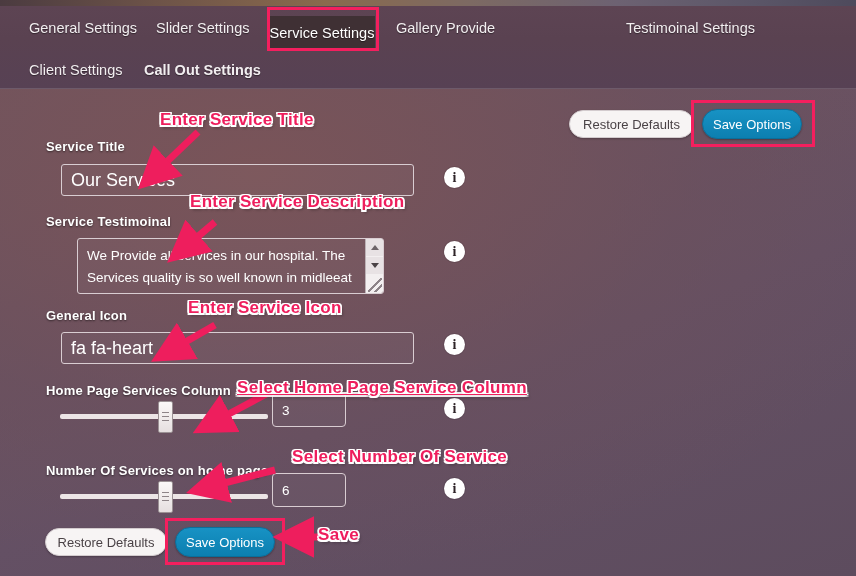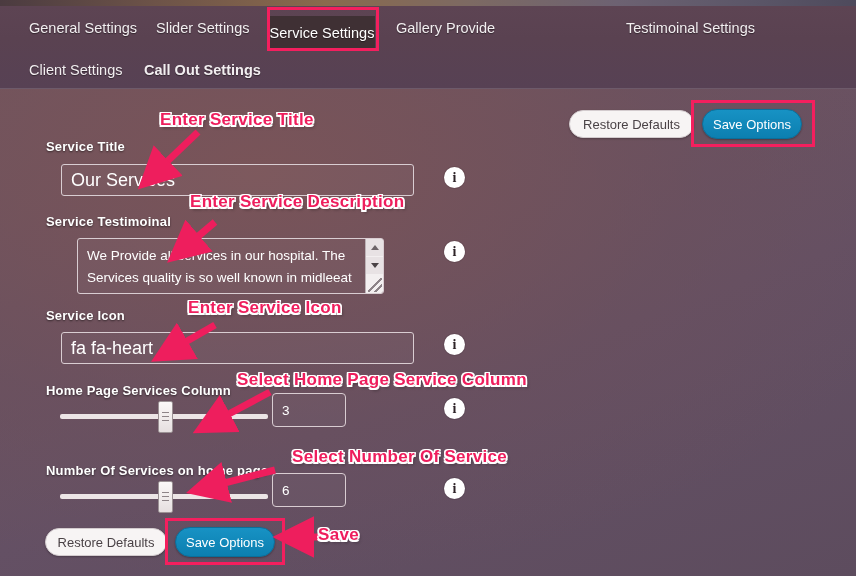--- a/index.html
+++ b/index.html
@@ -191,21 +191,21 @@
             <i></i>
           </div>
         <div class="sb-arrow down">
             <i></i>
           </div>
         <div class="resize-grip"></div>
       </div>
     </div>
     <div class="info" style="left:444px;top:153px;">i</div>
 
-    <div class="label" style="left:46px;top:220px;">Service Icon</div>
+    <div class="label" style="left:46px;top:220px;">General Icon</div>
     <input class="field" style="left: 61px; top: 244px; width: 353px; height: 32px;" value="fa fa-heart">
     <div class="info" style="left:444px;top:246px;">i</div>
 
     <div class="label" style="left:46px;top:295px;">Home Page Services Column</div>
     <div class="slider" style="left:60px;top:318px;width:208px;">
       <div class="track"></div>
       <div class="handle" id="hpsc-handle" style="left: 98px;">
           <span></span>
           <span></span>
           <span></span>
@@ -241,17 +241,17 @@
     <line x1="215" y1="222" x2="182" y2="250" stroke="#ee1e5d" stroke-width="7" marker-end="url(#ah)"></line>
     <line x1="215" y1="325" x2="168" y2="352" stroke="#ee1e5d" stroke-width="7" marker-end="url(#ah)"></line>
     <line x1="270" y1="392" x2="210" y2="424" stroke="#ee1e5d" stroke-width="7" marker-end="url(#ah)"></line>
     <line x1="275" y1="470" x2="205" y2="488" stroke="#ee1e5d" stroke-width="7" marker-end="url(#ah)"></line>
     <line x1="320" y1="537" x2="292" y2="537" stroke="#ee1e5d" stroke-width="7" marker-end="url(#ah)"></line>
   </svg>
 
   <div class="anno" style="left:160px;top:110px;">Enter Service Title</div>
   <div class="anno" style="left:190px;top:192px;">Enter Service Description</div>
   <div class="anno" style="left:188px;top:298px;">Enter Service Icon</div>
-  <div class="anno" style="left:237px;top:370px;">Select Home Page Service Column</div>
+  <div class="anno" style="left:237px;top:378px;text-decoration:underline;">Select Home Page Service Column</div>
   <div class="anno" style="left:292px;top:447px;">Select Number Of Service</div>
   <div class="anno" style="left:318px;top:525px;">Save</div>
 
 </div>
 
 </body></html>

